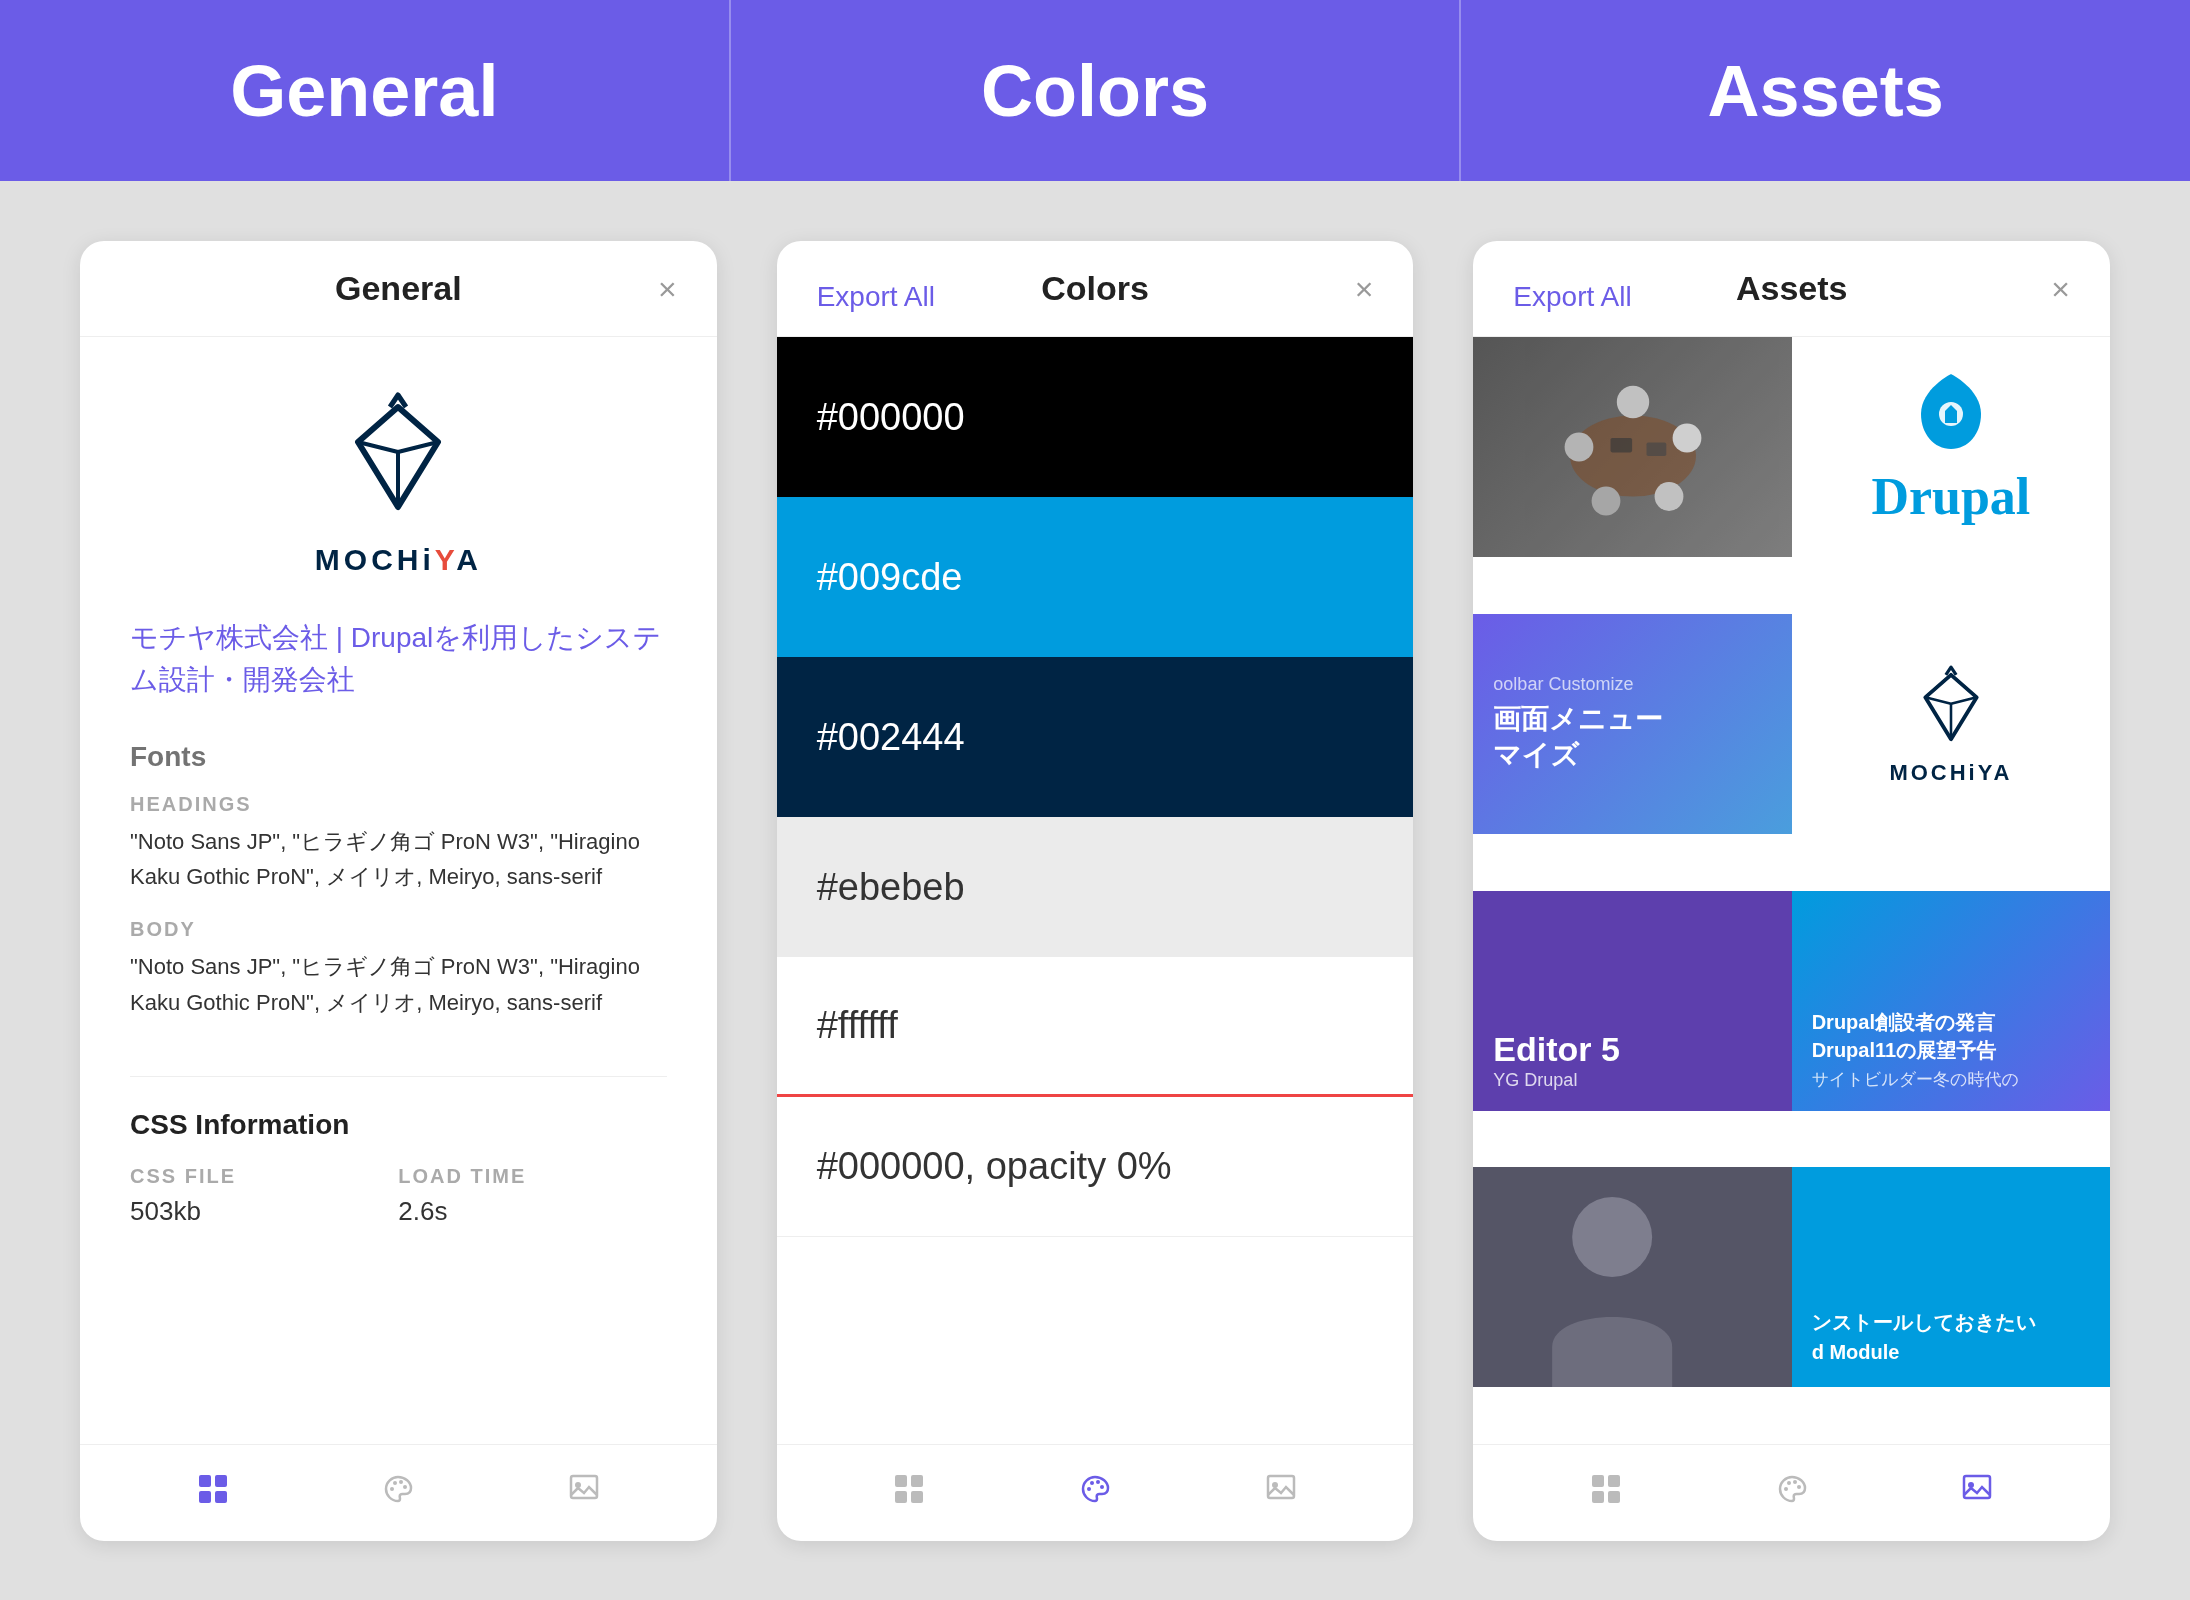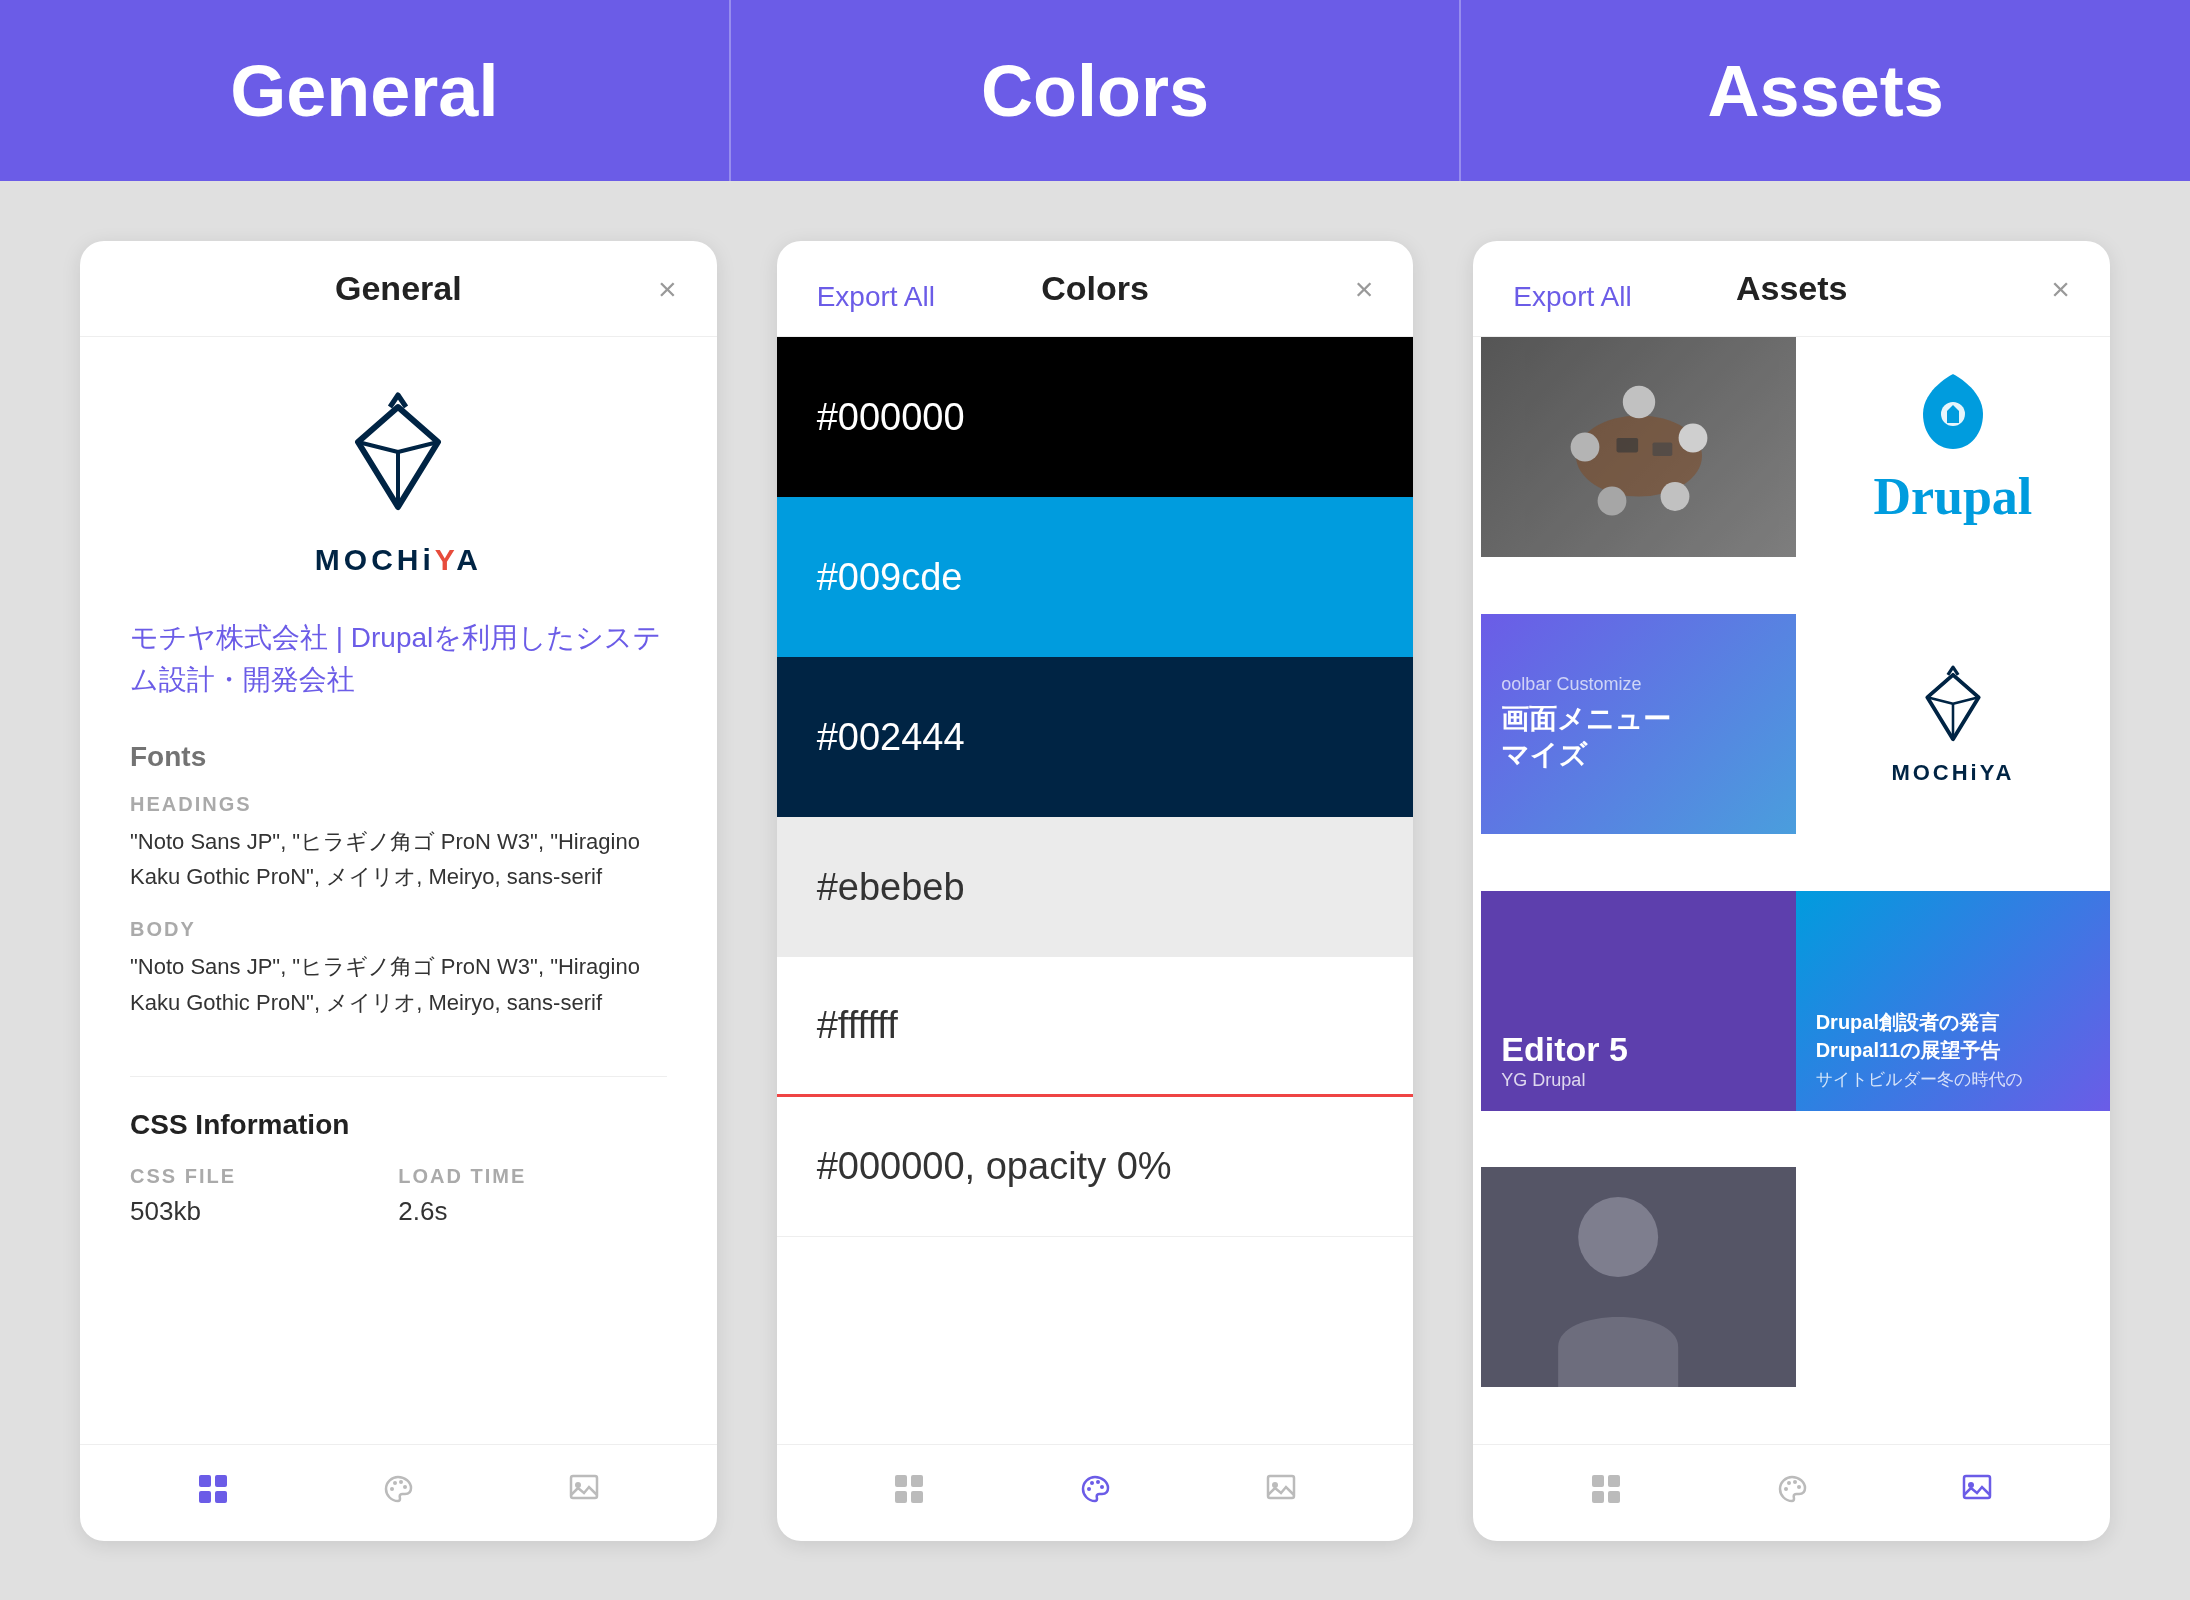--- a/index.html
+++ b/index.html
@@ -229,21 +229,20 @@
     .assets-body {
       display: flex;
       flex-direction: column;
       overflow: hidden;
     }
     .assets-grid {
       display: grid;
       grid-template-columns: 1fr 1fr;
       flex: 1;
       overflow: hidden;
-      padding-left: 8px;
     }
     .asset-item {
       overflow: hidden;
       position: relative;
       height: 220px;
     }
     
     .asset-photo-1 {
       background: #555;
       display: flex;
@@ -508,20 +507,23 @@
         </div>
 
         <div class="asset-item" style="background:linear-gradient(135deg,#667 0%,#445 100%);overflow:hidden;">
           
           <svg width="100%" height="100%" viewBox="0 0 320 220" preserveAspectRatio="xMidYMid slice">
             <rect width="320" height="220" fill="#556"></rect>
             <circle cx="140" cy="70" r="40" fill="#889" opacity="0.8"></circle>
             <path d="M80 180 C80 140 200 140 200 180 L200 220 L80 220Z" fill="#778" opacity="0.7"></path>
           </svg>
         </div>
+        <div class="asset-item asset-module">
+          <div style="font-size:20px;font-weight:700;color:white;line-height:1.5;">ンストールしておきたい<br>d Module</div>
+        </div>
       </div>
     </div>
 
     <div class="panel-nav">
       <span class="nav-icon">
         <svg width="32" height="32" viewBox="0 0 32 32">
             <rect x="2" y="2" width="12" height="12" fill="#bbb" rx="2"></rect>
             <rect x="18" y="2" width="12" height="12" fill="#bbb" rx="2"></rect>
             <rect x="2" y="18" width="12" height="12" fill="#bbb" rx="2"></rect>
             <rect x="18" y="18" width="12" height="12" fill="#bbb" rx="2"></rect>

